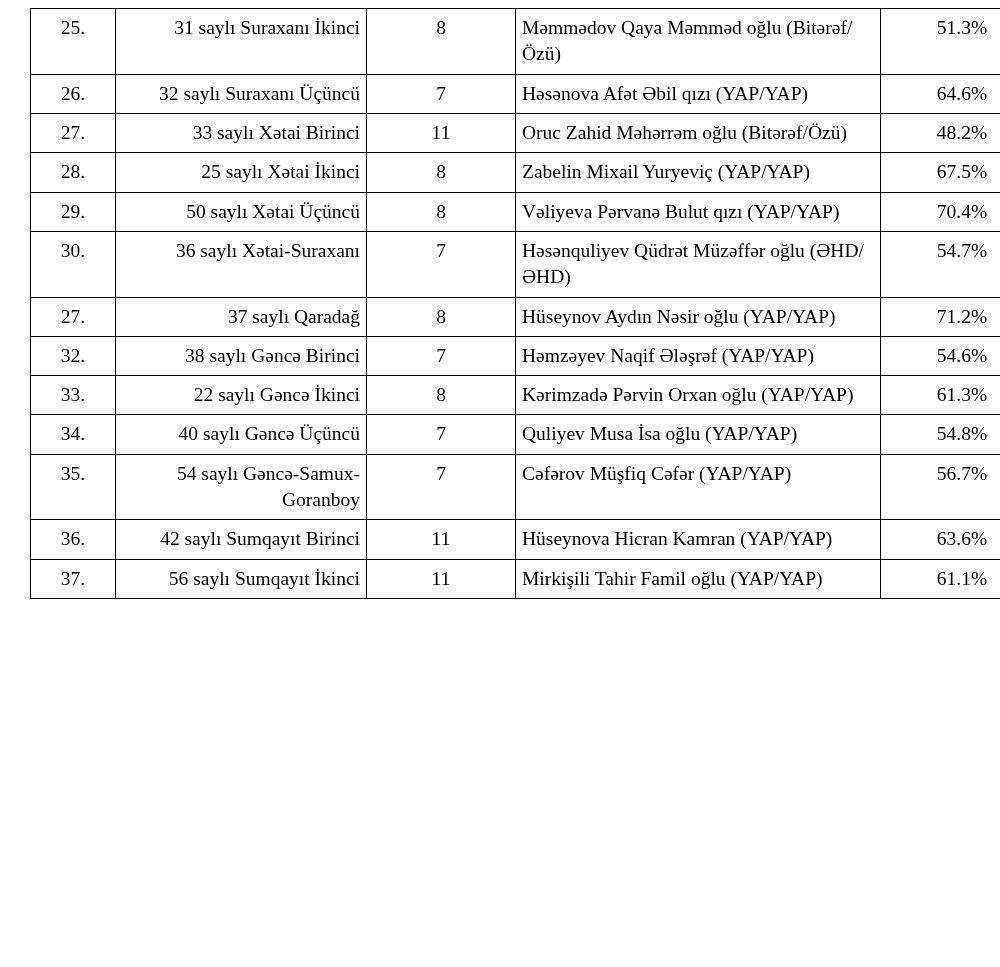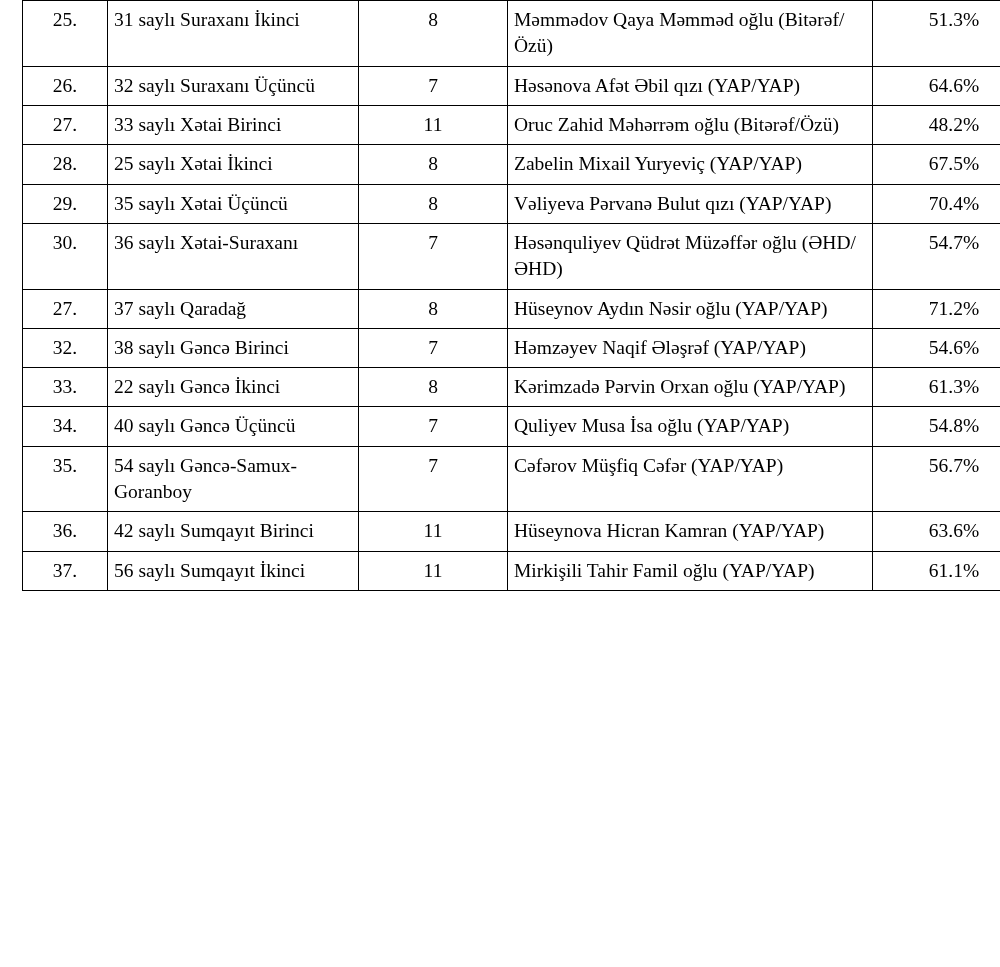--- a/index.html
+++ b/index.html
@@ -11,21 +11,21 @@
     width: 1000px;
     height: 967px;
     font-family: "Liberation Serif", serif;
     color: #000000;
   }
   .page {
     position: relative;
     width: 1000px;
     height: 738px;
     box-sizing: border-box;
-    padding: 0;
+    padding: 8px;
   }
   table.results {
     border-collapse: collapse;
     table-layout: fixed;
     margin-left: 22px;
     margin-top: 0;
     width: 956px;
   }
   table.results td {
     border: 1px solid #000000;
@@ -34,21 +34,21 @@
     line-height: 1.35;
     vertical-align: top;
   }
   td.c-num {
     width: 72px;
     text-align: center;
     white-space: nowrap;
   }
   td.c-district {
     width: 238px;
-    text-align: left;
+    text-align: right;
   }
   td.c-count {
     width: 136px;
     text-align: center;
   }
   td.c-winner {
     width: 352px;
   }
   td.c-percent {
     width: 150px;
@@ -85,21 +85,21 @@
         </tr>
         <tr>
           <td class="c-num">28.</td>
           <td class="c-district">25 saylı Xətai İkinci</td>
           <td class="c-count">8</td>
           <td class="c-winner">Zabelin Mixail Yuryeviç (YAP/YAP)</td>
           <td class="c-percent">67.5%</td>
         </tr>
         <tr>
           <td class="c-num">29.</td>
-          <td class="c-district">35 saylı Xətai Üçüncü</td>
+          <td class="c-district">50 saylı Xətai Üçüncü</td>
           <td class="c-count">8</td>
           <td class="c-winner">Vəliyeva Pərvanə Bulut qızı (YAP/YAP)</td>
           <td class="c-percent">70.4%</td>
         </tr>
         <tr>
           <td class="c-num">30.</td>
           <td class="c-district">36 saylı Xətai-Suraxanı</td>
           <td class="c-count">7</td>
           <td class="c-winner">Həsənquliyev Qüdrət Müzəffər oğlu (ƏHD/ƏHD)</td>
           <td class="c-percent">54.7%</td>

